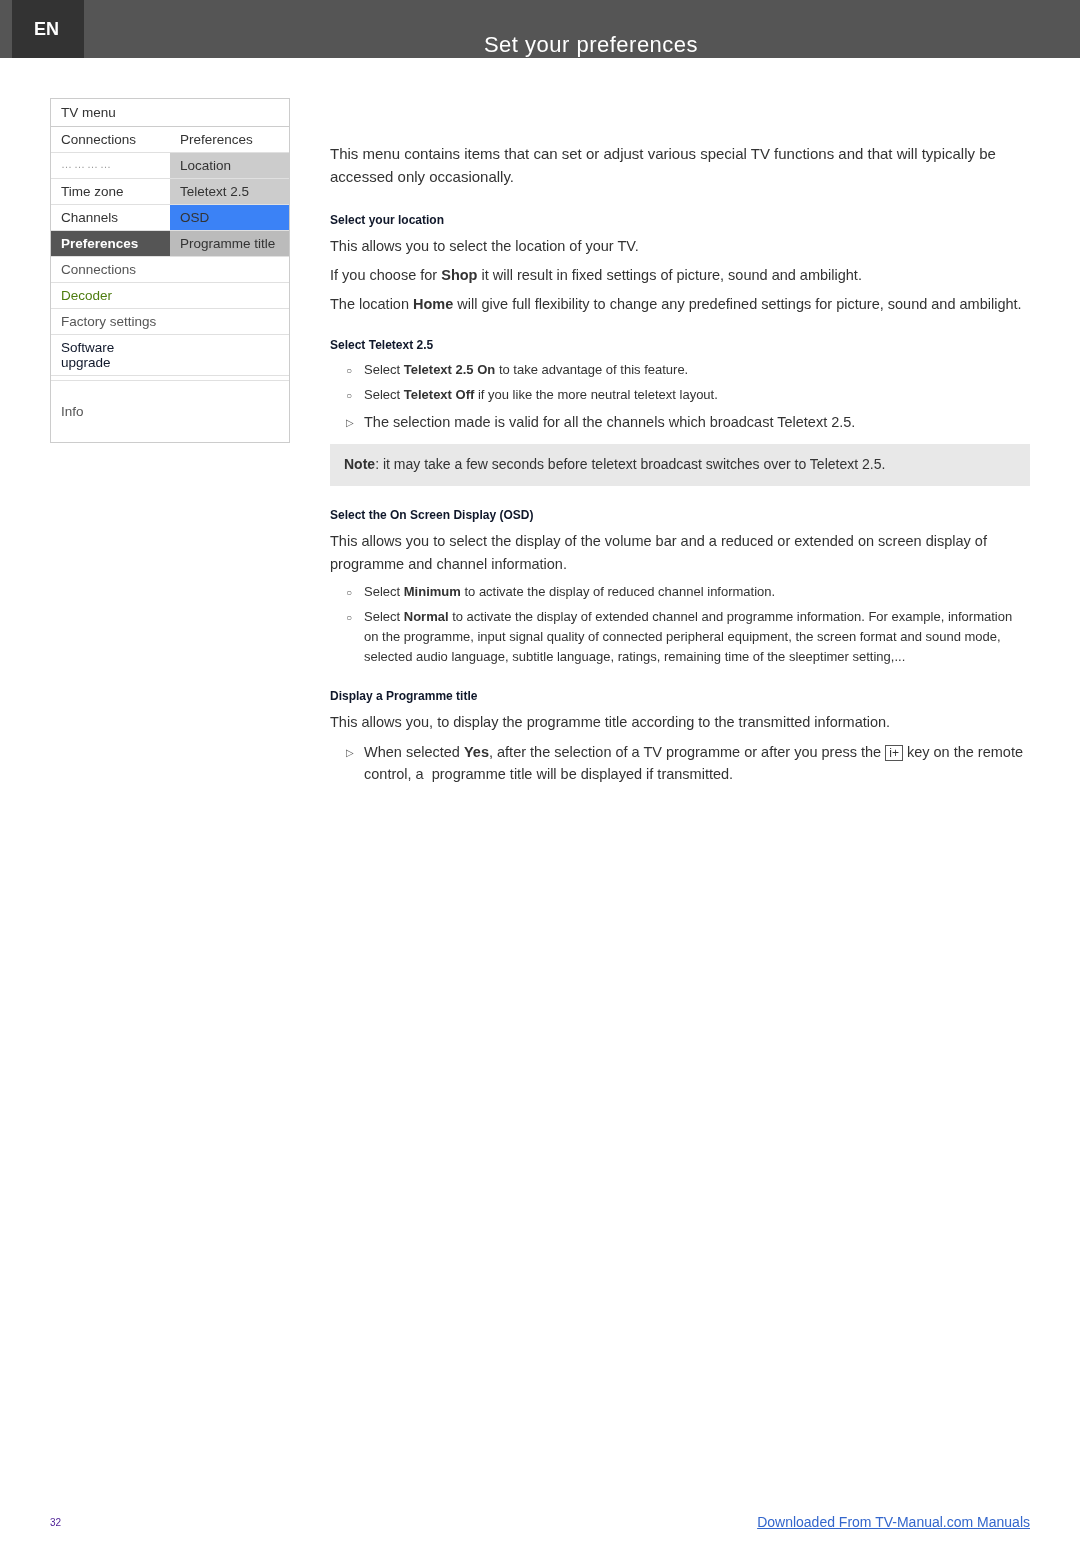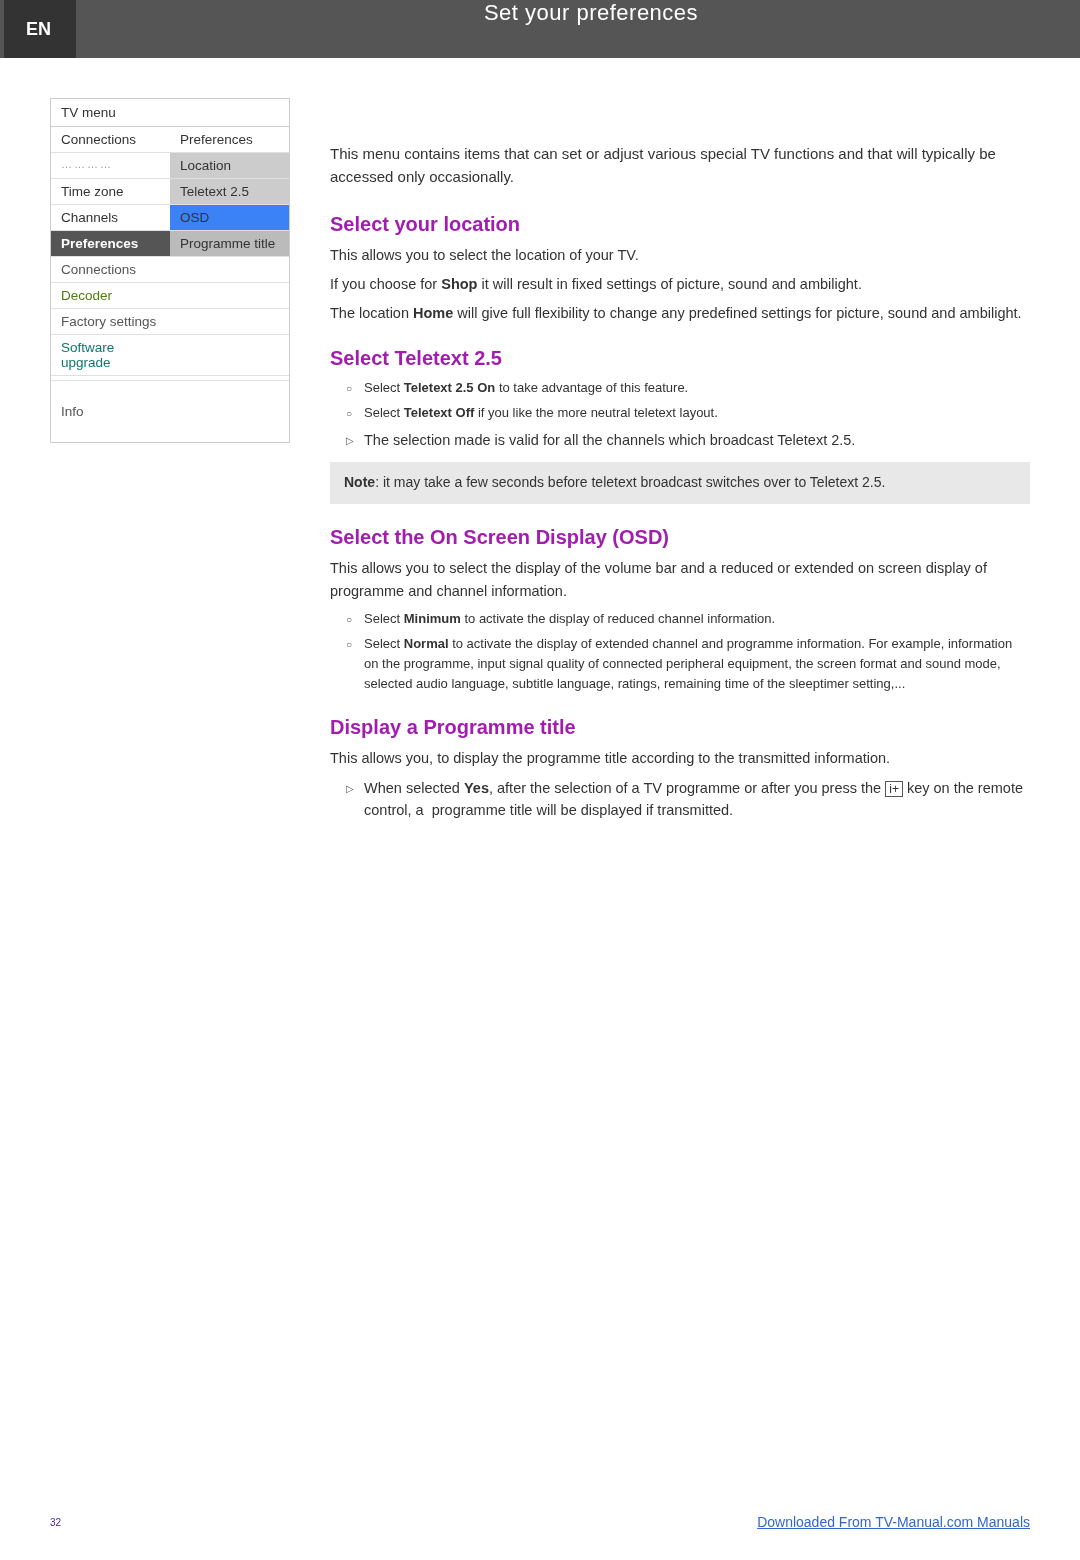--- a/index.html
+++ b/index.html
@@ -10,24 +10,24 @@
       font-family: Arial, Helvetica, sans-serif;
       font-size: 15px;
       color: #222;
       position: relative;
       overflow: hidden;
     }
 
     
     .header {
       display: flex;
-      align-items: flex-start;
+      align-items: flex-end;
       background: #555555;
       height: 58px;
-      padding: 0 4px;
+      padding: 0 12px;
     }
     .header-en {
       background: #333333;
       color: #fff;
       font-weight: bold;
       font-size: 18px;
       padding: 0 22px;
       height: 100%;
       display: flex;
       align-items: center;
@@ -116,23 +116,23 @@
       line-height: 1.55;
       margin-bottom: 24px;
       margin-top: 44px;
     }
 
     .section {
       margin-bottom: 22px;
     }
     .section-title {
       font-weight: bold;
-      font-size: 20px;
+      font-size: 12px;
       margin-bottom: 8px;
-      color: #a21caf;
+      color: #0f172a;
     }
     .section-body {
       font-size: 14.5px;
       color: #333;
       line-height: 1.6;
     }
     .section-body p {
       margin-bottom: 6px;
     }
     .bullet-list {
@@ -254,21 +254,21 @@
         <div class="tv-menu-left" style="color:#4d7c0f;">Decoder</div>
         <div class="tv-menu-right"></div>
       </div>
 
       <div class="tv-menu-row">
         <div class="tv-menu-left" style="color:#555;">Factory settings</div>
         <div class="tv-menu-right"></div>
       </div>
 
       <div class="tv-menu-row">
-        <div class="tv-menu-left" style="color:#0f766e;">Software upgrade</div>
+        <div class="tv-menu-left" style="color:#0f172a;">Software upgrade</div>
         <div class="tv-menu-right"></div>
       </div>
 
       <div class="tv-menu-single info" style="border-top:1px solid #e0e0e0;margin-top:4px;">Info</div>
     </div>
   </div>
 
   <div class="content-panel">
 
     <p class="intro-text">This menu contains items that can set or adjust various special TV functions and that will typically be accessed only occasionally.</p>

